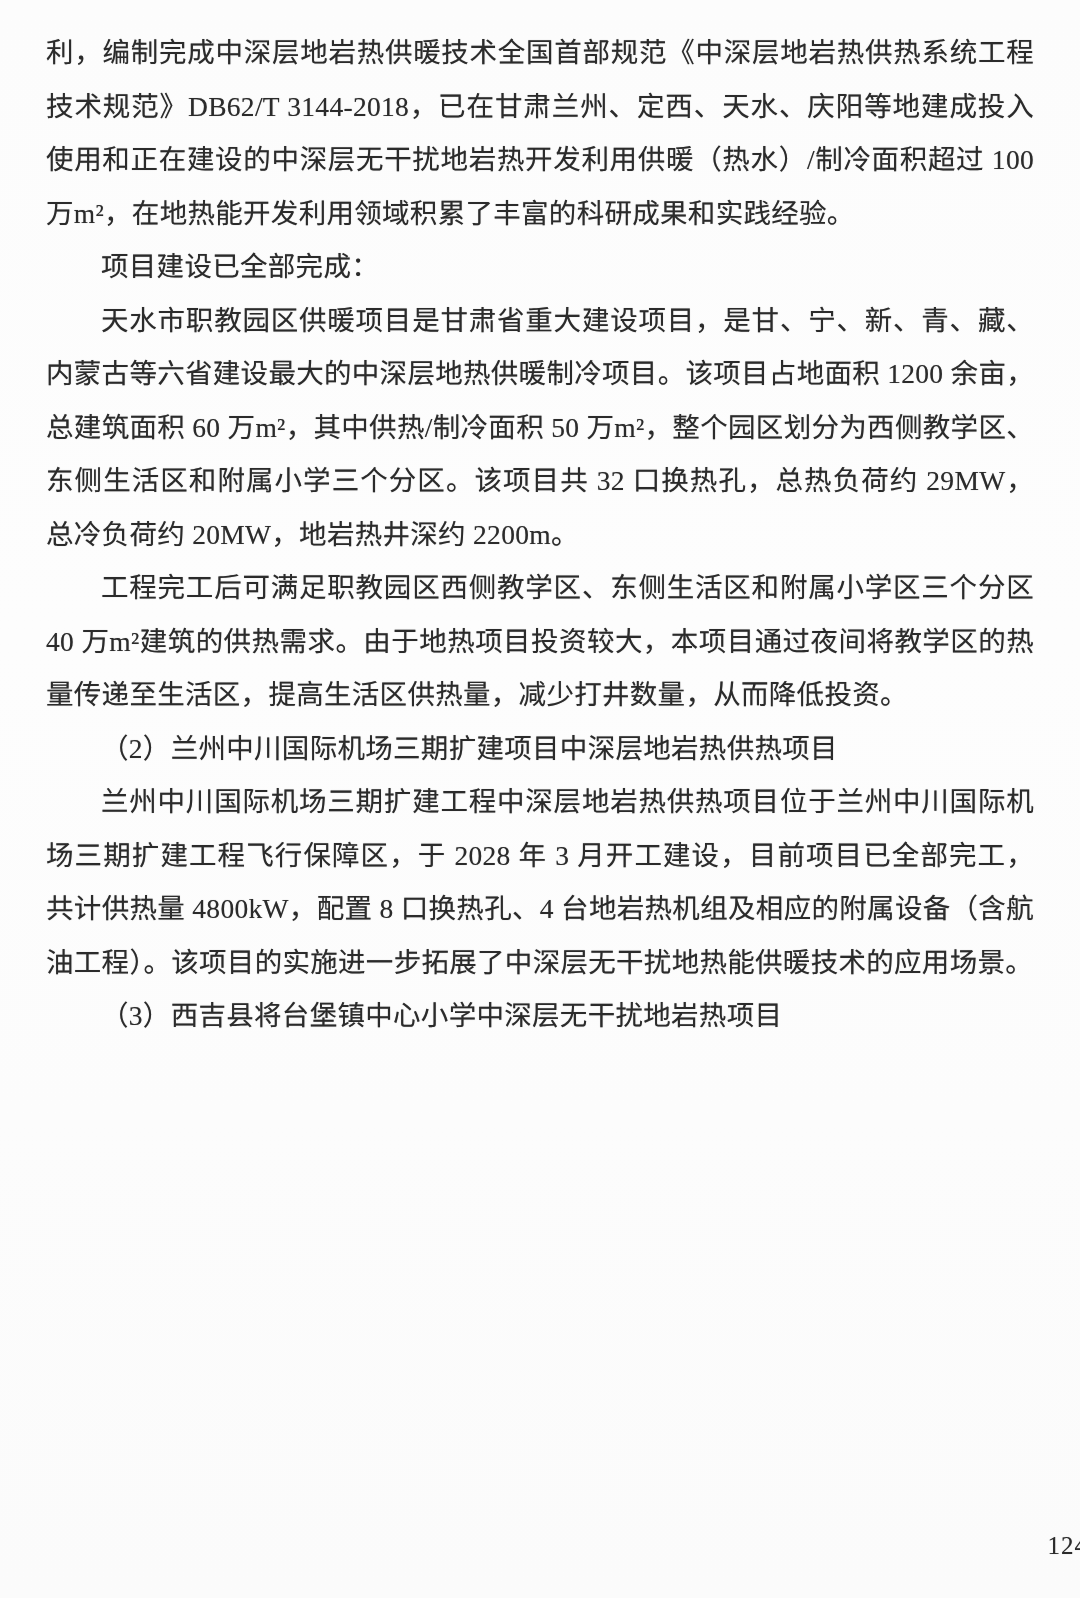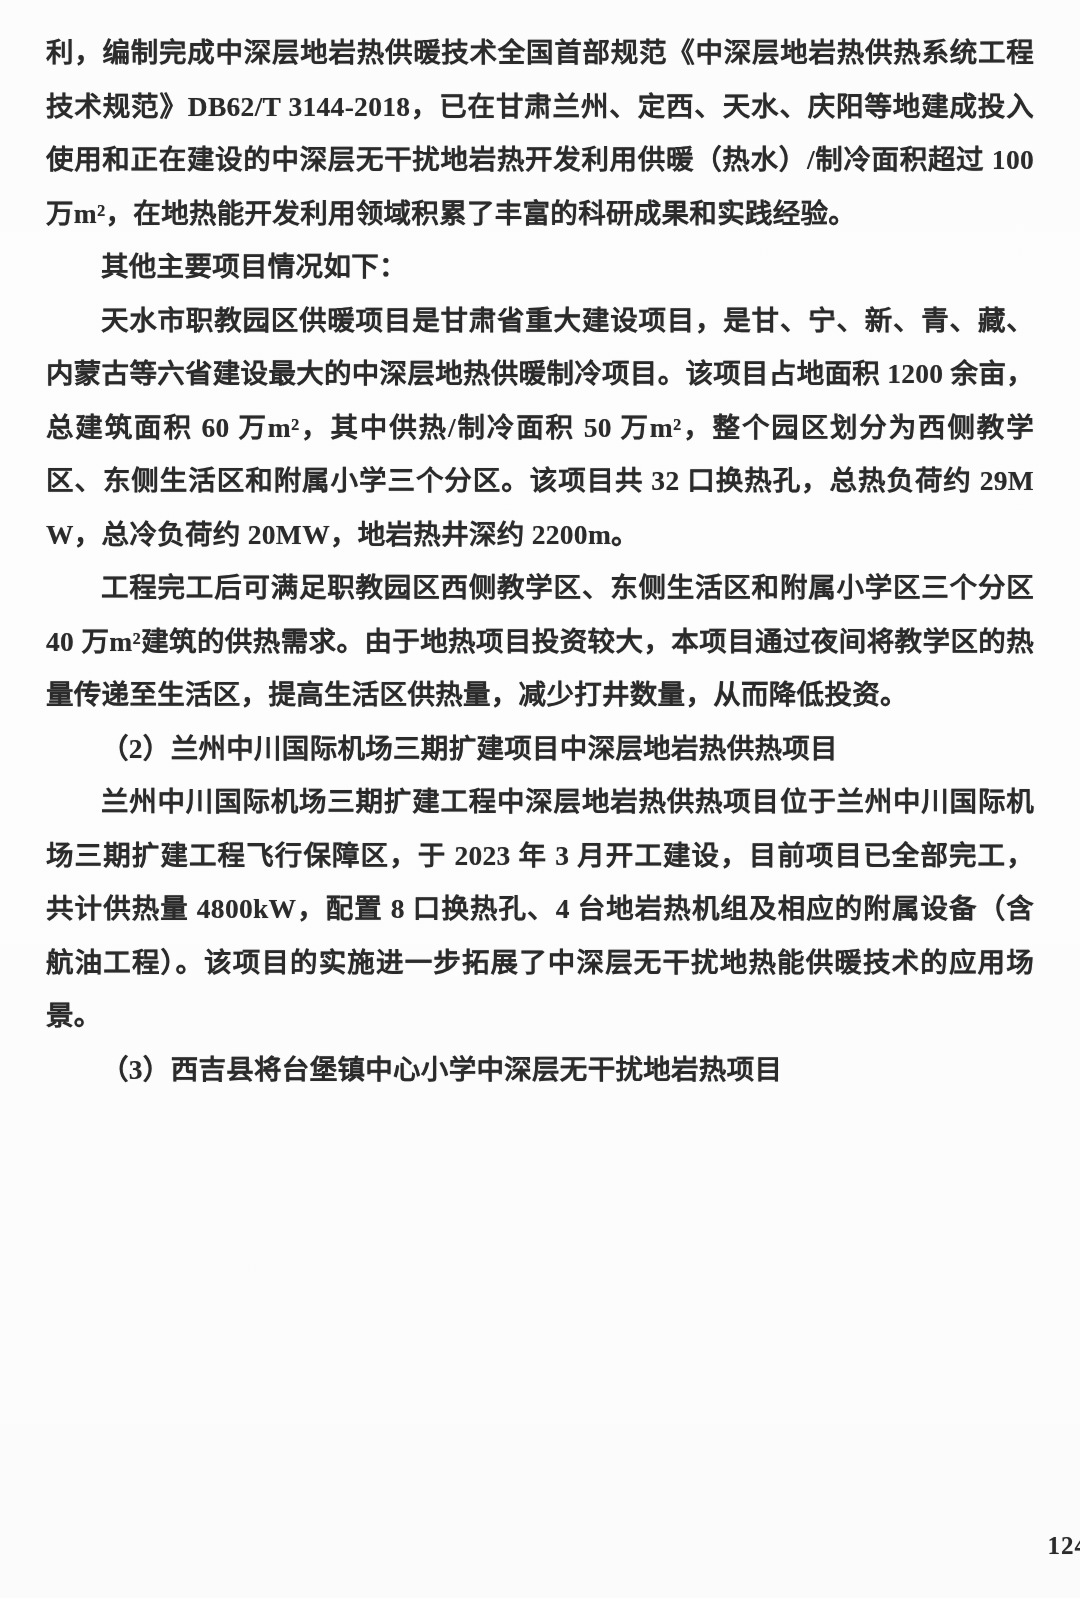--- a/index.html
+++ b/index.html
@@ -14,21 +14,20 @@
     position: relative;
     font-family: "Liberation Serif", "DejaVu Serif", serif;
   }
   .page {
     position: relative;
     width: 1080px;
     height: 1598px;
     box-sizing: border-box;
     padding: 26px 46px 0 46px;
     background: linear-gradient(180deg, #fcfcfc 0%, #fdfdfd 40%, #fbfbfb 100%);
-    font-weight: bold;
   }
   .content {
     color: #2b2b2b;
   }
   .para {
     margin: 0;
     font-size: 27.5px;
     line-height: 53.5px;
     text-align: justify;
     text-justify: inter-ideograph;
@@ -53,24 +52,24 @@
     text-shadow: 0 0 0.8px rgba(40,40,40,0.4);
     letter-spacing: 1px;
   }
 </style>
 </head>
 <body>
 
 <div class="page">
   <div class="content">
     <p class="para">利，编制完成中深层地岩热供暖技术全国首部规范《中深层地岩热供热系统工程技术规范》DB62/T 3144-2018，已在甘肃兰州、定西、天水、庆阳等地建成投入使用和正在建设的中深层无干扰地岩热开发利用供暖（热水）/制冷面积超过 100 万m²，在地热能开发利用领域积累了丰富的科研成果和实践经验。</p>
-    <p class="para indent">其他主要项目情况如下：</p>
+    <p class="para indent">项目建设已全部完成：</p>
     <p class="para indent">天水市职教园区供暖项目是甘肃省重大建设项目，是甘、宁、新、青、藏、内蒙古等六省建设最大的中深层地热供暖制冷项目。该项目占地面积 1200 余亩，总建筑面积 60 万m²，其中供热/制冷面积 50 万m²，整个园区划分为西侧教学区、东侧生活区和附属小学三个分区。该项目共 32 口换热孔，总热负荷约 29MW，总冷负荷约 20MW，地岩热井深约 2200m。</p>
     <p class="para indent">工程完工后可满足职教园区西侧教学区、东侧生活区和附属小学区三个分区 40 万m²建筑的供热需求。由于地热项目投资较大，本项目通过夜间将教学区的热量传递至生活区，提高生活区供热量，减少打井数量，从而降低投资。</p>
     <p class="para indent">（2）兰州中川国际机场三期扩建项目中深层地岩热供热项目</p>
-    <p class="para indent">兰州中川国际机场三期扩建工程中深层地岩热供热项目位于兰州中川国际机场三期扩建工程飞行保障区，于 2023 年 3 月开工建设，目前项目已全部完工，共计供热量 4800kW，配置 8 口换热孔、4 台地岩热机组及相应的附属设备（含航油工程）。该项目的实施进一步拓展了中深层无干扰地热能供暖技术的应用场景。</p>
+    <p class="para indent">兰州中川国际机场三期扩建工程中深层地岩热供热项目位于兰州中川国际机场三期扩建工程飞行保障区，于 2028 年 3 月开工建设，目前项目已全部完工，共计供热量 4800kW，配置 8 口换热孔、4 台地岩热机组及相应的附属设备（含航油工程）。该项目的实施进一步拓展了中深层无干扰地热能供暖技术的应用场景。</p>
     <p class="para indent">（3）西吉县将台堡镇中心小学中深层无干扰地岩热项目</p>
   </div>
 
   <div class="page-footer">
     <span class="page-number">124</span>
   </div>
 </div>
 
 </body></html>

